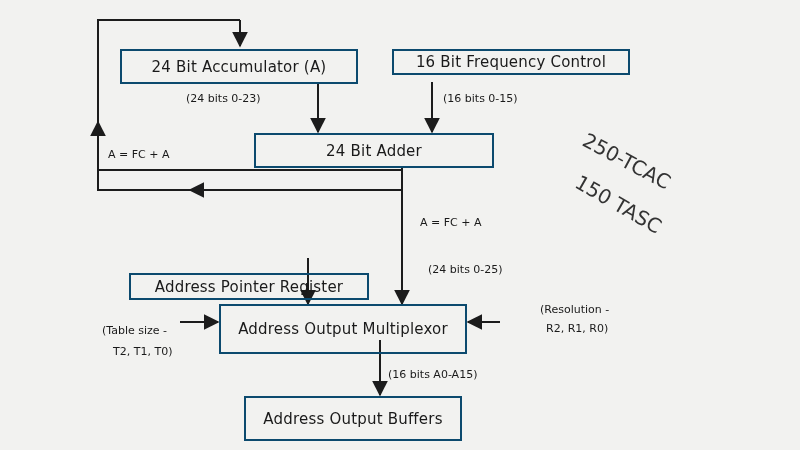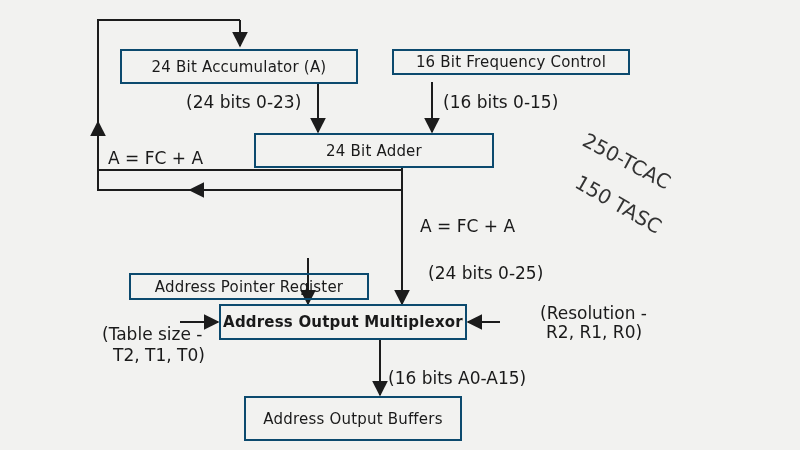--- a/index.html
+++ b/index.html
@@ -1,21 +1,21 @@
 <!DOCTYPE html>
 <html><head>
 <meta charset="utf-8">
 <style>
   html, body { margin:0; padding:0; }
   body { width:800px; height:450px; background:#f2f2f0; position:relative; overflow:hidden;
          font-family:"DejaVu Sans", sans-serif; color:#1a1a1a; }
   #diagram { position:absolute; left:0; top:0; }
   .box { position:absolute; border:2px solid #0c4a6e; box-sizing:border-box; background:transparent;
          display:flex; align-items:center; justify-content:center; font-size:15px; letter-spacing:0.2px; }
-  .lbl { position:absolute; font-size:17px; white-space:nowrap; }
+  .lbl { position:absolute; font-size:11px; white-space:nowrap; }
   .hand { position:absolute; font-family:"DejaVu Sans", sans-serif; font-size:20px; color:#333;
           font-weight:normal; white-space:nowrap; transform-origin:left top; }
 </style>
 </head>
 <body>
 
 <svg id="diagram" width="800" height="450">
   <defs>
     <marker id="ah" viewBox="0 0 10 10" refX="9" refY="5" markerWidth="8" markerHeight="8" orient="auto">
       <path d="M0,0 L10,5 L0,10 z" fill="#1c1c1c"></path>
@@ -51,21 +51,21 @@
 </div>
 <div class="box" style="left:392px;top:49px;width:238px;height:26px;">
   <span>16 Bit Frequency Control</span>
 </div>
 <div class="box" style="left:254px;top:133px;width:240px;height:35px;text-align:center;">
   <span>24 Bit Adder</span>
 </div>
 <div class="box" style="left:129px;top:225px;width:240px;height:27px;margin-top:48px;">
   <span>Address Pointer Register</span>
 </div>
-<div class="box" style="left:219px;top:304px;width:248px;height:36px;font-weight:bold;">
+<div class="box" style="left:219px;top:304px;width:248px;height:50px;">
   <span>Address Output Multiplexor</span>
 </div>
 <div class="box" style="left:244px;top:396px;width:218px;height:45px;">
   <span>Address Output Buffers</span>
 </div>
 
 <span class="lbl" style="left:186px;top:92px;">(24 bits 0-23)</span>
 <span class="lbl" style="left:443px;top:92px;">(16 bits 0-15)</span>
 <span class="lbl" style="left:108px;top:148px;">A = FC + A</span>
 <span class="lbl" style="left:420px;top:216px;">A = FC + A</span>

